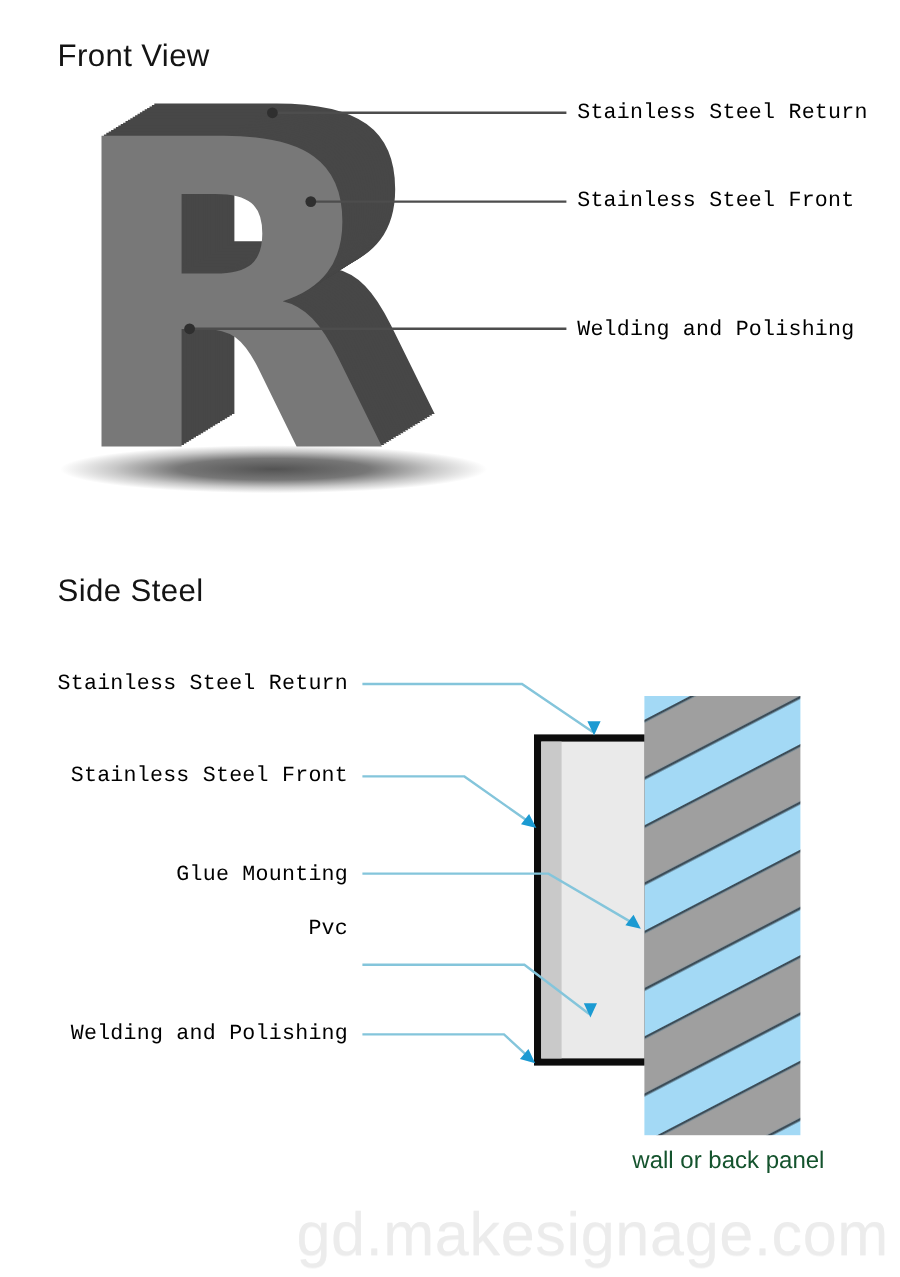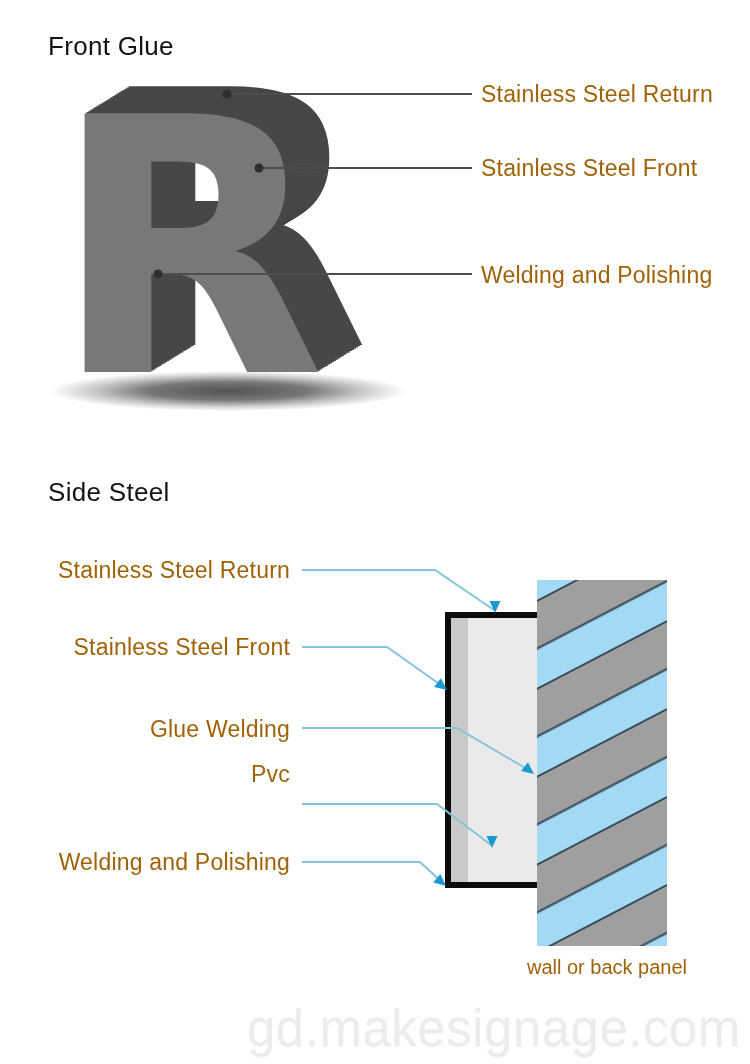--- a/index.html
+++ b/index.html
@@ -14,36 +14,37 @@
   .title {
     position:absolute;
     left:48px;
     font-size:26px;
     line-height:26px;
     color:#141414;
     letter-spacing:0.3px;
   }
   .lbl {
     position:absolute;
-    font-size:23px;
+    font-size:18px;
     line-height:22px;
-    color:#a16207;
+    color:#000000;
     letter-spacing:0.2px;
     white-space:nowrap;
+    font-family:Liberation Mono, monospace;
   }
   .lbl-right {
     left:0; width:290px;
     text-align:right;
   }
   .wall-caption {
     position:absolute;
     left:512px; top:956px; width:190px;
     text-align:center;
     font-size:20px;
-    color:#a16207;
+    color:#14532d;
     white-space:nowrap;
   }
   .watermark {
     position:absolute;
     left:247px; top:999px;
     font-size:51px;
     color:#ececec;
     letter-spacing:0.5px;
     white-space:nowrap;
     text-shadow:0 1px 0 #f7f7f7;
@@ -118,28 +119,28 @@
   <polyline points="302,804 437,804 491,845" fill="none" stroke-width="2" stroke="#84c5db"></polyline>
   <polyline points="302,862 420,862 444,884" fill="none" stroke-width="2" stroke="#84c5db"></polyline>
 
   <polygon points="-12,-5.5 0,0 -12,5.5" transform="translate(495,613) rotate(90)" fill="#1b9ad2"></polygon>
   <polygon points="-12,-5.5 0,0 -12,5.5" transform="translate(447,690) rotate(38)" fill="#1b9ad2"></polygon>
   <polygon points="-12,-5.5 0,0 -12,5.5" transform="translate(534,774) rotate(38)" fill="#1b9ad2"></polygon>
   <polygon points="-12,-5.5 0,0 -12,5.5" transform="translate(492,848) rotate(90)" fill="#1b9ad2"></polygon>
   <polygon points="-12,-5.5 0,0 -12,5.5" transform="translate(446,886) rotate(40)" fill="#1b9ad2"></polygon>
 </svg>
 
-<div class="title" style="top:33px">Front Glue</div>
+<div class="title" style="top:33px">Front View</div>
 <div class="title" style="top:479px">Side Steel</div>
 
 <div class="lbl" style="left:481px; top:83px">Stainless Steel Return</div>
 <div class="lbl" style="left:481px; top:157px">Stainless Steel Front</div>
 <div class="lbl" style="left:481px; top:264px">Welding and Polishing</div>
 
 <div class="lbl lbl-right" style="top:559px">Stainless Steel Return</div>
 <div class="lbl lbl-right" style="top:636px">Stainless Steel Front</div>
-<div class="lbl lbl-right" style="top:718px">Glue Welding</div>
+<div class="lbl lbl-right" style="top:718px">Glue Mounting</div>
 <div class="lbl lbl-right" style="top:763px">Pvc</div>
 <div class="lbl lbl-right" style="top:851px">Welding and Polishing</div>
 
 <div class="wall-caption">wall or back panel</div>
 
 <div class="watermark">gd.makesignage.com</div>
 
 </body></html>

